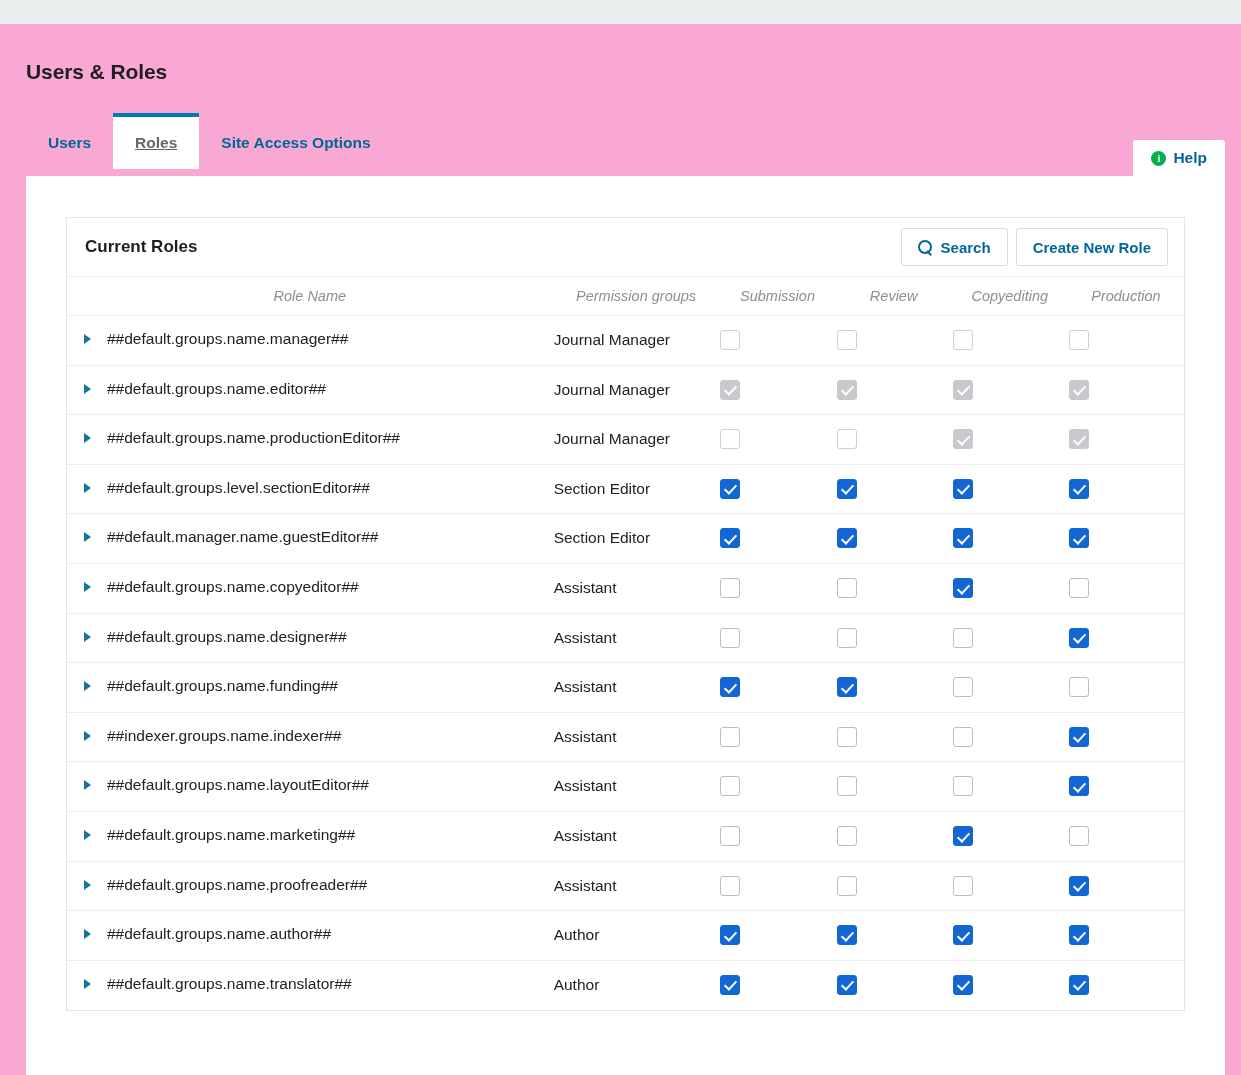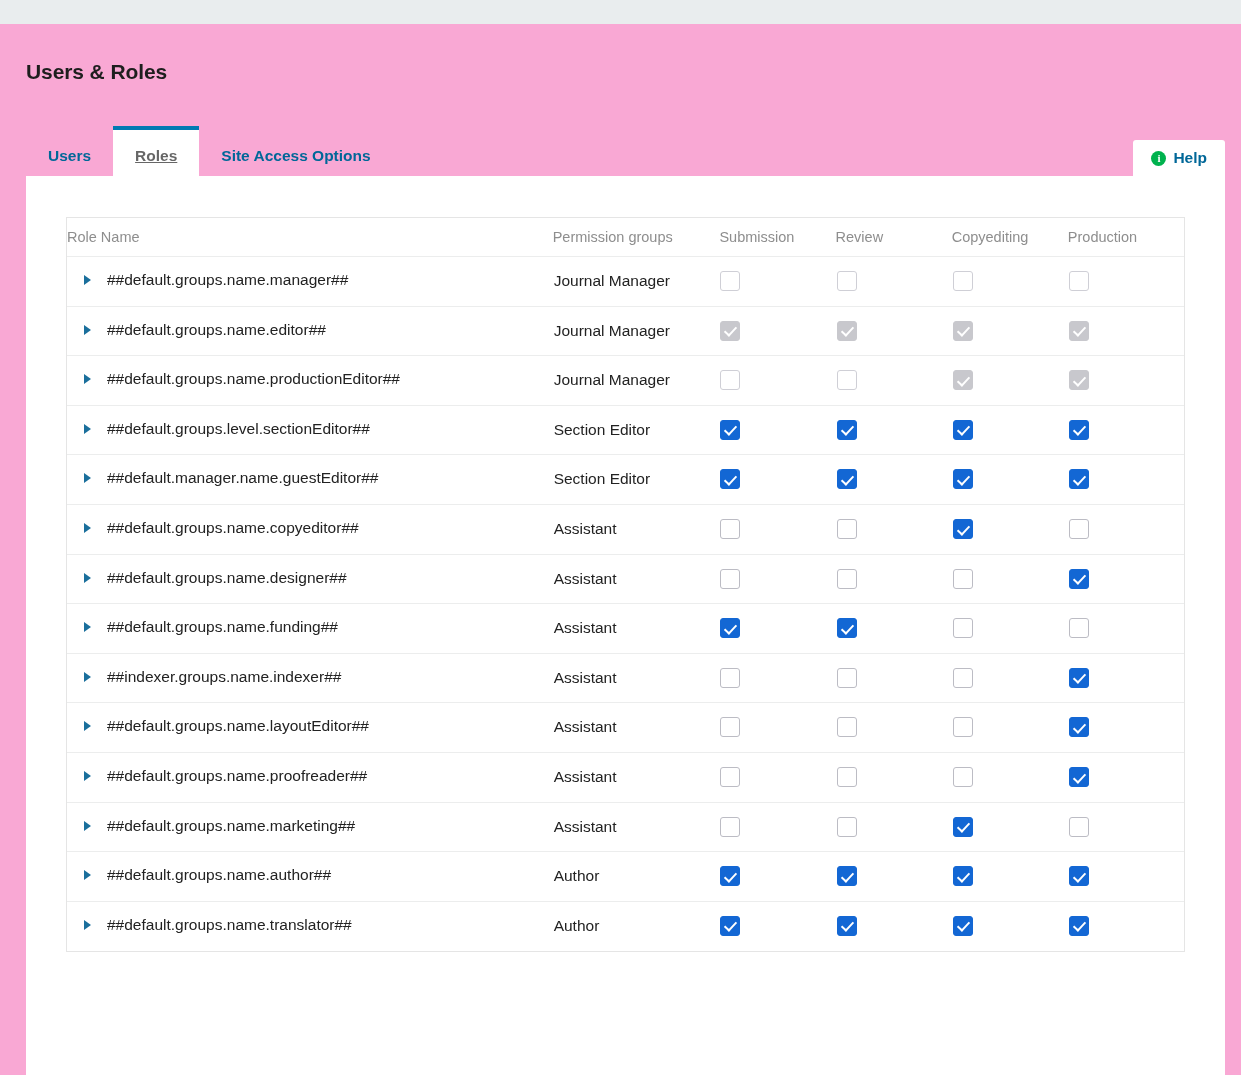--- a/index.html
+++ b/index.html
@@ -30,21 +30,21 @@
     font-size: 21px;
     font-weight: bold;
     color: #1e1e1e;
     letter-spacing: -0.1px;
   }
 
   
   .tabstrip {
     position: absolute;
     left: 26px;
-    top: 102px;
+    top: 89px;
     width: 1199px;
     height: 56px;
     display: flex;
     align-items: flex-end;
   }
   .tab {
     position: relative;
     height: 52px;
     padding: 0 22px;
     display: flex;
@@ -179,27 +179,28 @@
     transform-origin: left center;
   }
 
   
   table.roles {
     width: 100%;
     border-collapse: collapse;
     table-layout: fixed;
   }
   table.roles th {
-    text-align: left;
+    text-align: center;
     font-size: 14.5px;
     font-weight: normal;
     color: #8e8e8e;
     padding: 11px 0 11px 0;
     border-bottom: 1px solid #eceded;
     vertical-align: middle;
+    font-style: italic;
   }
   table.roles td {
     font-size: 15.5px;
     color: #222;
     border-bottom: 1px solid #eceded;
     vertical-align: top;
     padding-top: 14px;
     padding-bottom: 14px;
   }
   table.roles tr:last-child td { border-bottom: none; }
@@ -291,20 +292,32 @@
 
   <div class="help-tab">
     <span class="info-icon">i</span>
     <span class="help-label">Help</span>
   </div>
 
   <div class="content-panel">
 
     <div class="card">
 
+      <div class="card-header">
+        <div class="card-title">Current Roles</div>
+        <div class="card-actions">
+          <button class="btn">
+            <span class="search-glyph"></span>
+            <span>Search</span>
+          </button>
+          <button class="btn">
+            <span>Create New Role</span>
+          </button>
+        </div>
+      </div>
 
       <table class="roles">
         <thead>
           <tr>
             <th class="col-name">Role Name</th>
             <th class="col-perm">Permission groups</th>
             <th class="col-check">Submission</th>
             <th class="col-check">Review</th>
             <th class="col-check">Copyediting</th>
             <th class="col-check">Production</th>
@@ -465,49 +478,49 @@
                 <span class="cb off"></span>
               </td>
               <td class="cell-check col-check">
                 <span class="cb off"></span>
               </td>
               <td class="cell-check col-check">
                 <span class="cb on"></span>
               </td>
             </tr>
             <tr>
+              <td class="cell-name col-name"><span class="expander"></span><span>##default.groups.name.marketing##</span></td>
+              <td class="cell-perm col-perm">Assistant</td>
+              <td class="cell-check col-check">
+                <span class="cb off"></span>
+              </td>
+              <td class="cell-check col-check">
+                <span class="cb off"></span>
+              </td>
+              <td class="cell-check col-check">
+                <span class="cb on"></span>
+              </td>
+              <td class="cell-check col-check">
+                <span class="cb off"></span>
+              </td>
+            </tr>
+            <tr>
               <td class="cell-name col-name"><span class="expander"></span><span>##default.groups.name.proofreader##</span></td>
               <td class="cell-perm col-perm">Assistant</td>
               <td class="cell-check col-check">
                 <span class="cb off"></span>
               </td>
               <td class="cell-check col-check">
                 <span class="cb off"></span>
               </td>
               <td class="cell-check col-check">
                 <span class="cb off"></span>
               </td>
               <td class="cell-check col-check">
                 <span class="cb on"></span>
-              </td>
-            </tr>
-            <tr>
-              <td class="cell-name col-name"><span class="expander"></span><span>##default.groups.name.marketing##</span></td>
-              <td class="cell-perm col-perm">Assistant</td>
-              <td class="cell-check col-check">
-                <span class="cb off"></span>
-              </td>
-              <td class="cell-check col-check">
-                <span class="cb off"></span>
-              </td>
-              <td class="cell-check col-check">
-                <span class="cb on"></span>
-              </td>
-              <td class="cell-check col-check">
-                <span class="cb off"></span>
               </td>
             </tr>
             <tr>
               <td class="cell-name col-name"><span class="expander"></span><span>##default.groups.name.author##</span></td>
               <td class="cell-perm col-perm">Author</td>
               <td class="cell-check col-check">
                 <span class="cb on"></span>
               </td>
               <td class="cell-check col-check">
                 <span class="cb on"></span>

